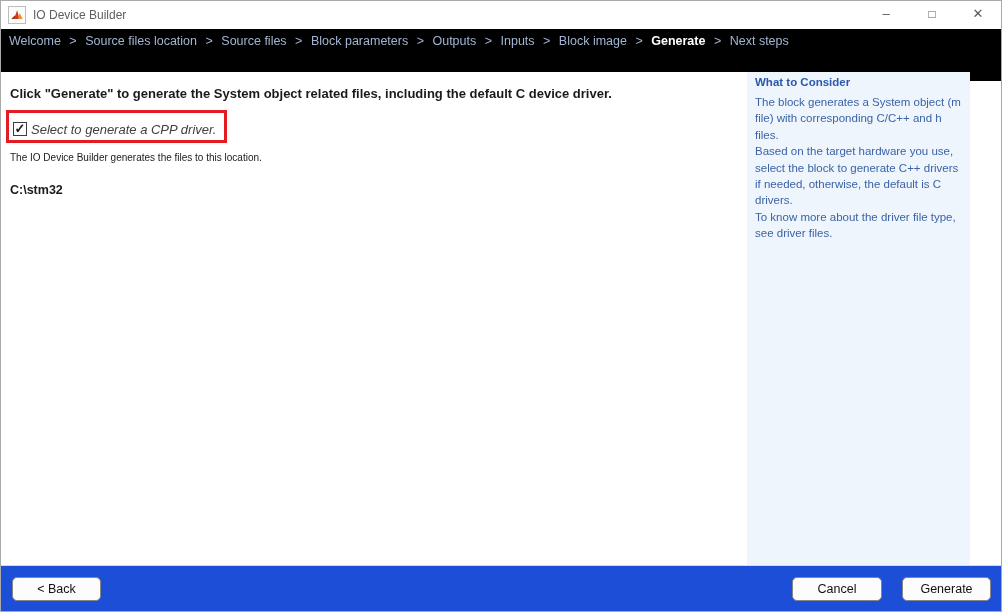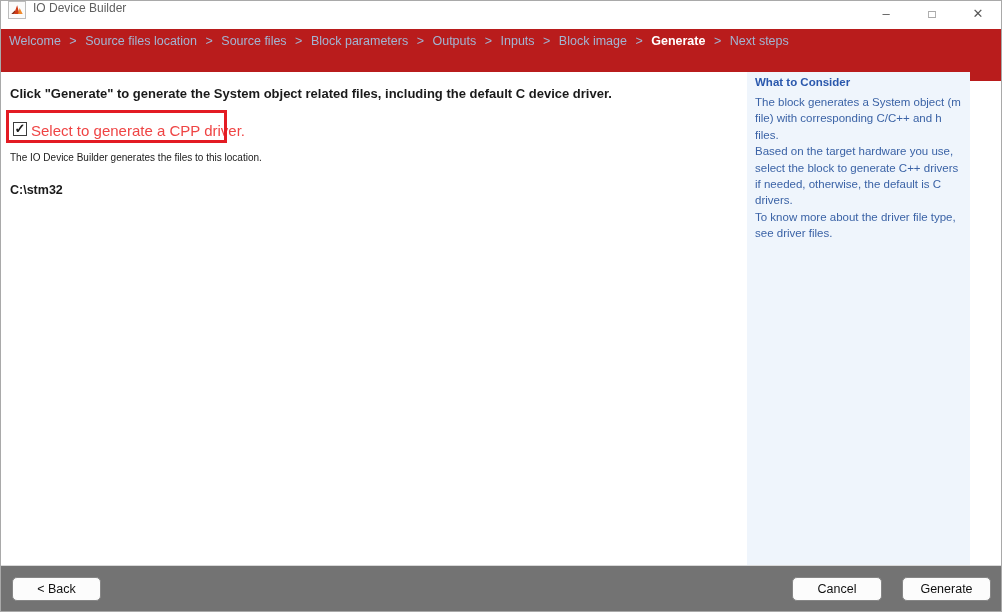--- a/index.html
+++ b/index.html
@@ -10,40 +10,40 @@
     font-family: "Liberation Sans", sans-serif;
     -webkit-font-smoothing: antialiased;
   }
   .frame {
     position: absolute; inset: 0; border: 1px solid #a9a9a9;
     pointer-events: none; z-index: 60;
   }
   
   .titlebar {
     position: absolute; left: 1px; top: 1px; right: 1px; height: 28px;
-    background: #ffffff; display: flex; align-items: flex-start; padding-left: 7px;
+    background: #ffffff; display: flex; align-items: center; padding-left: 7px;
   }
   .appicon {
     width: 18px; height: 18px; border: 1px solid #bdbdbd; background: #fbfbfb;
     display: inline-flex; align-items: center; justify-content: center;
   }
   .apptitle { margin-left: 7px; font-size: 12px; color: #5f5f5f; }
   .wincontrols {
     position: absolute; right: 1px; top: 1px; height: 27px; display: flex; z-index: 20;
   }
   .wc {
     width: 46px; height: 27px; line-height: 26px; text-align: center;
     color: #585858; font-size: 13px; cursor: default; user-select: none;
   }
   .wc-max { font-size: 12px; }
   .wc-close { font-size: 13px; }
   
   .banner {
     position: absolute; left: 1px; right: 1px; top: 29px; height: 52px;
-    background: #b91c1c;
+    background: #000000;
   }
   .crumbs {
     position: absolute; left: 8px; top: 5px; white-space: nowrap;
     font-size: 12.5px; color: #a2b5d2;
   }
   .crumb { color: #a2b5d2; }
   .crumb.active { color: #ffffff; font-weight: bold; }
   .sep { margin: 0 5px; color: #a2b5d2; }
   
   .content { position: absolute; left: 1px; top: 72px; width: 787px; height: 493px; background: #ffffff; }
@@ -57,35 +57,35 @@
   }
   .checkbox {
     position: absolute; left: 13px; top: 122px; width: 14px; height: 14px;
     border: 1px solid #3c3c3c; background: #ffffff; text-align: center; cursor: default;
   }
   .checkbox .check {
     display: block; font-size: 13px; line-height: 12px; font-weight: bold; color: #1a1a1a;
   }
   .cblabel {
     position: absolute; left: 31px; top: 122px;
-    font-size: 15px; color: #ef4444; cursor: default;
+    font-size: 13px; color: #404040; cursor: default; font-style: italic;
   }
   .loctext { position: absolute; left: 10px; top: 152px; font-size: 10px; color: #1a1a1a; }
   .locpath { position: absolute; left: 10px; top: 183px; font-size: 12.5px; font-weight: bold; color: #1a1a1a; }
   
   .sidebar {
     position: absolute; left: 747px; top: 72px; width: 223px; height: 493px;
     background: #eff5fc; padding: 4px 8px 0 8px;
   }
   .sb-title { font-size: 11.5px; font-weight: bold; color: #2a58ad; margin-bottom: 6px; }
   .sidebar p { margin: 0; font-size: 11.5px; line-height: 16.4px; color: #3b63a6; }
   
   .footer {
     position: absolute; left: 1px; right: 1px; top: 565px; height: 46px;
-    background: #737373; border-top: 1px solid #d9d9d9;
+    background: #1d4ed8; border-top: 1px solid #d9d9d9;
   }
   .btn {
     position: absolute; height: 24px; border: 1px solid #868686; border-radius: 5px;
     background: #fcfcfc; font-family: "Liberation Sans", sans-serif;
     font-size: 12.5px; color: #111111; padding: 0; cursor: default;
   }
   .btn-back { left: 11px; top: 11px; width: 89px; }
   .btn-cancel { left: 791px; top: 11px; width: 90px; }
   .btn-generate { left: 901px; top: 11px; width: 89px; }
 </style>

